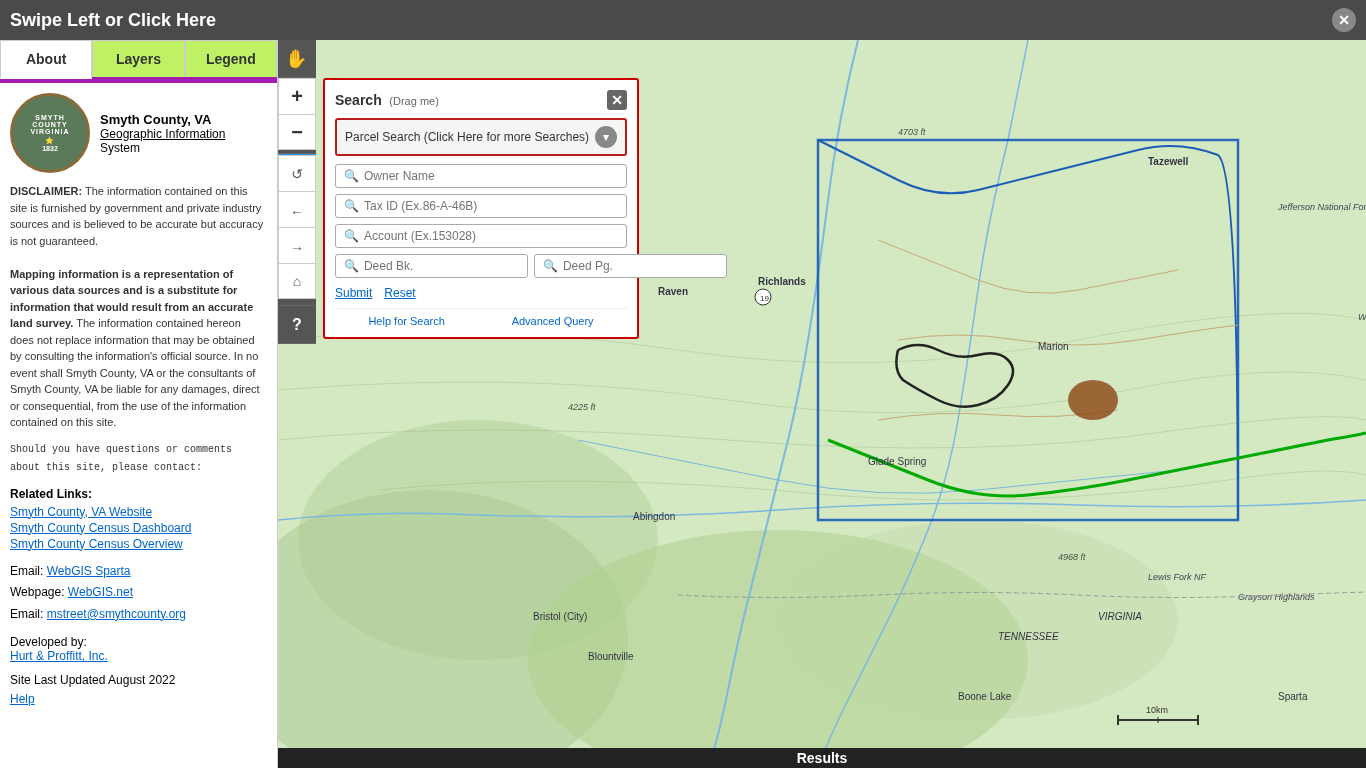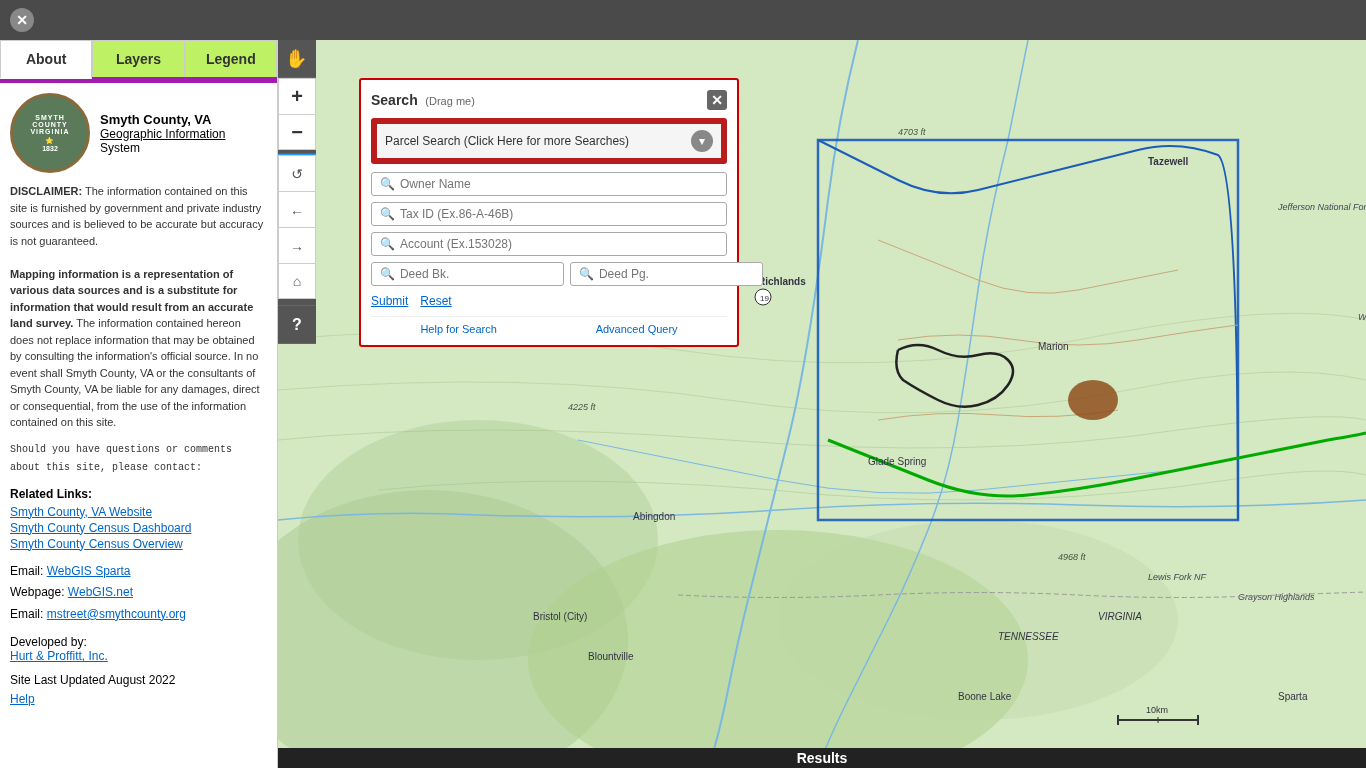--- a/index.html
+++ b/index.html
@@ -233,27 +233,26 @@
       font-size: 16px;
       color: #555;
     }
     .nav-btn:last-child { border-bottom: 1px solid #ccc; }
 
     
     .search-panel {
       position: absolute;
       top: 38px;
       left: 45px;
-      width: 380px;
+      width: 316px;
       background: white;
       border: 2px solid #cc0000;
       border-radius: 3px;
       z-index: 30;
       padding: 10px;
-      margin-left: 36px;
     }
     .search-header {
       display: flex;
       justify-content: space-between;
       align-items: center;
       margin-bottom: 8px;
       cursor: move;
     }
     .search-title {
       font-size: 14px;
@@ -268,21 +267,21 @@
       cursor: pointer;
       color: white;
       font-size: 14px;
       font-weight: bold;
     }
     .parcel-search-row {
       display: flex;
       align-items: center;
       justify-content: space-between;
       background: #f5f5f5;
-      border: 6px solid #b91c1c;
+      border: 2px solid #b91c1c;
       padding: 6px 8px;
       border-radius: 3px;
       margin-bottom: 8px;
       cursor: pointer;
     }
     .parcel-search-text {
       font-size: 12px;
       color: #333;
     }
     .dropdown-icon {
@@ -372,20 +371,21 @@
     
     .map-terrain {
       position: absolute;
       top: 0; left: 0; right: 0; bottom: 0;
     }
   </style>
 </head>
 <body>
 
 <div class="top-bar">
+  <div class="top-bar-title">Swipe Left or Click Here</div>
   <div class="top-bar-close">✕</div>
 </div>
 
 <div class="main-layout">
 
   <div class="sidebar">
 
     <div class="tabs">
       <div class="tab active">About</div>
       <div class="tab">Layers</div>

